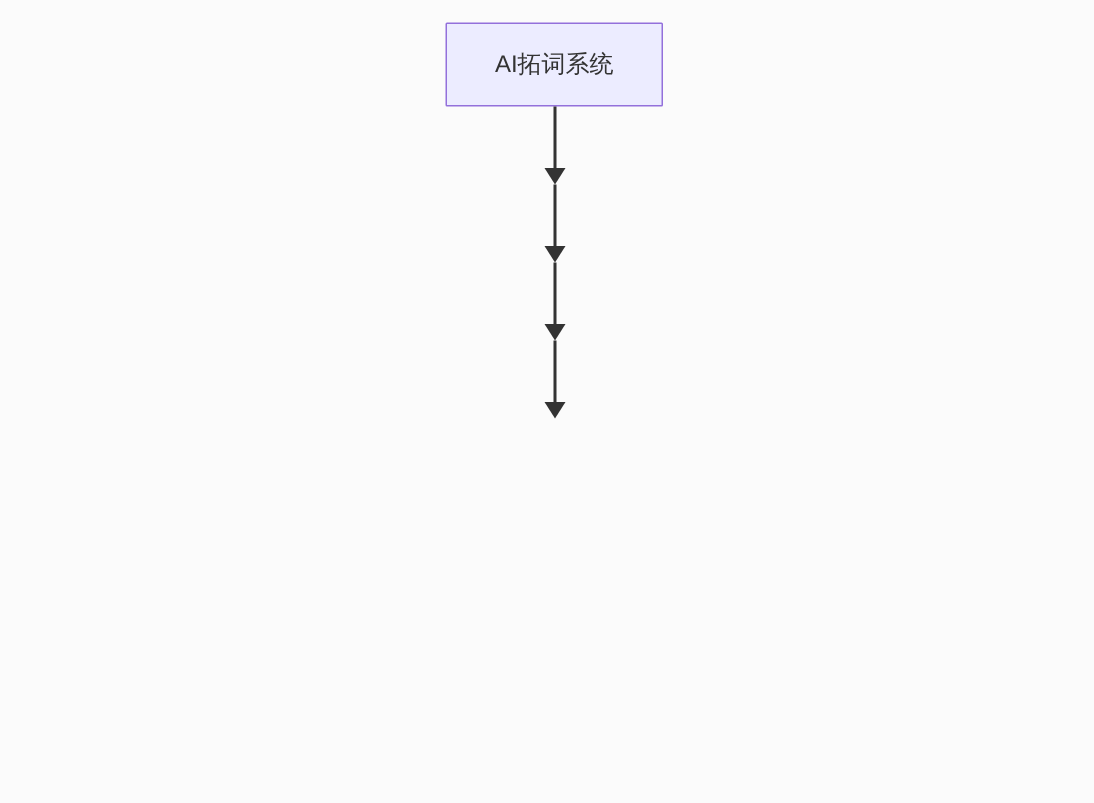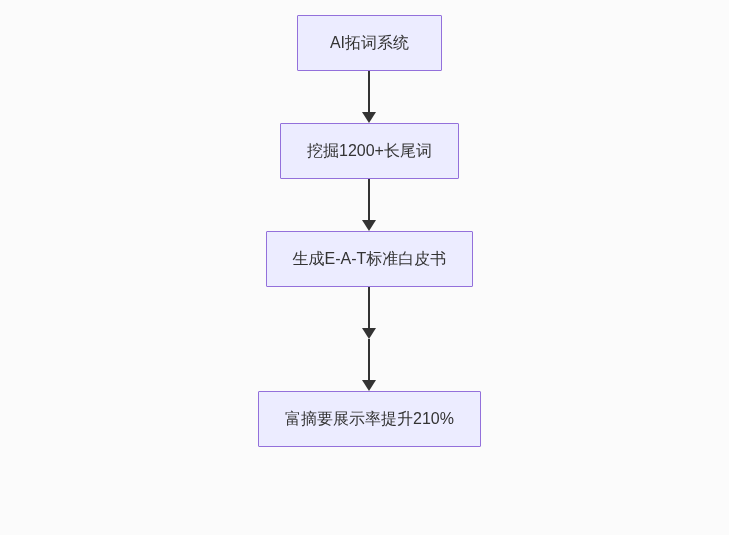--- a/index.html
+++ b/index.html
@@ -77,43 +77,34 @@
 
       <div class="node">
         <span class="node-label">AI拓词系统</span>
       </div>
 
       <div class="arrow">
         <div class="arrow-line"></div>
         <div class="arrow-head"></div>
       </div>
 
-      <div class="node">
-        <span class="node-label">挖掘1200+长尾词</span>
-      </div>
-
-      <div class="arrow">
-        <div class="arrow-line"></div>
-        <div class="arrow-head"></div>
-      </div>
-
-      <div class="node">
-        <span class="node-label">生成E-A-T标准白皮书</span>
-      </div>
 
       <div class="arrow">
         <div class="arrow-line"></div>
         <div class="arrow-head"></div>
       </div>
 
 
       <div class="arrow">
         <div class="arrow-line"></div>
         <div class="arrow-head"></div>
       </div>
 
-      <div class="node">
-        <span class="node-label">富摘要展示率提升210%</span>
+
+      <div class="arrow">
+        <div class="arrow-line"></div>
+        <div class="arrow-head"></div>
       </div>
+
 
     </div>
   </div>
 </div>
 
 </body></html>

